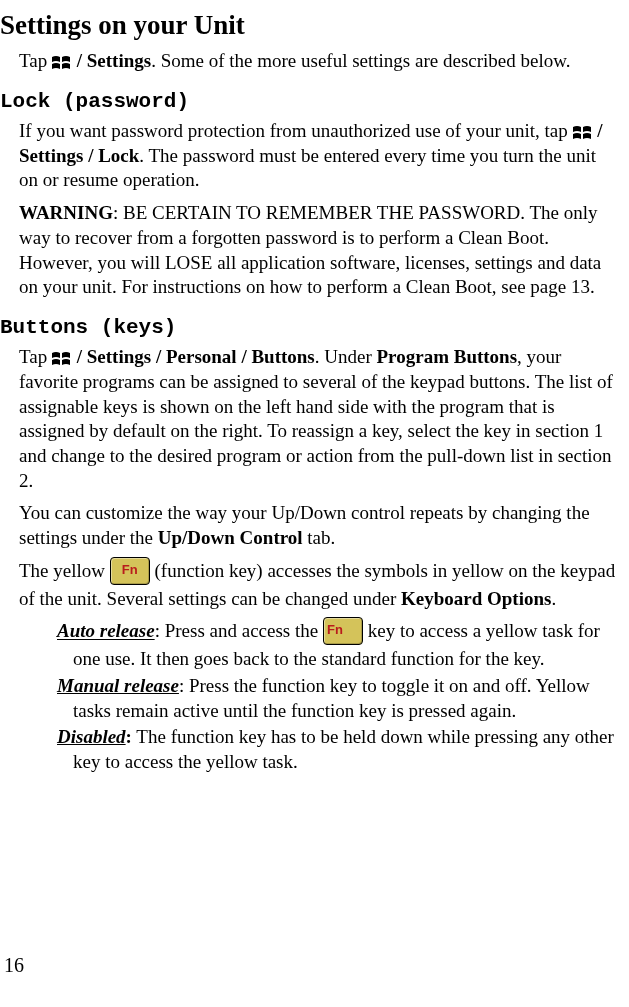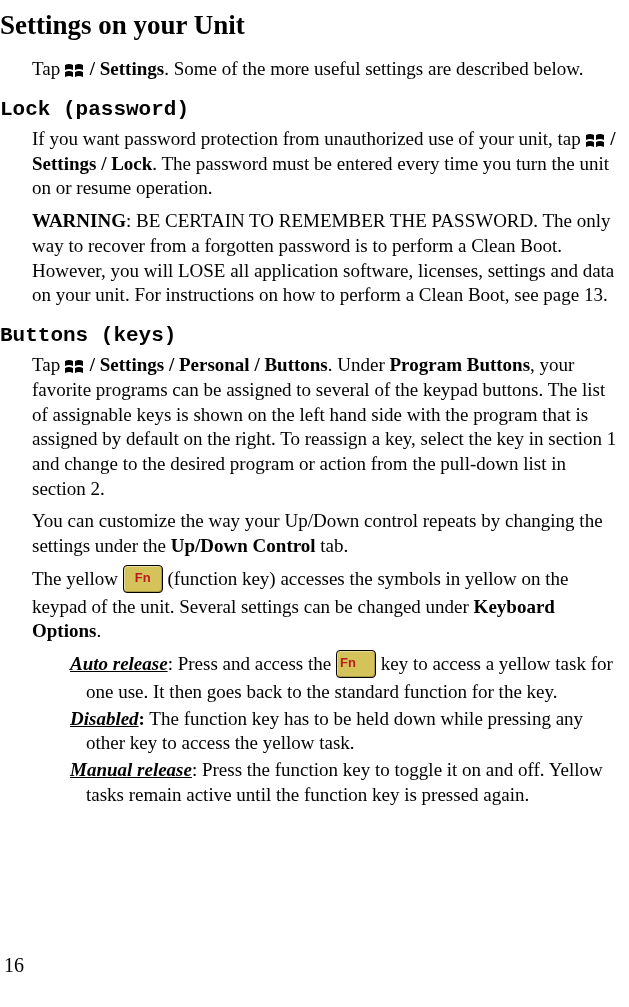--- a/index.html
+++ b/index.html
@@ -8,30 +8,30 @@
       line-height: 1.3;
       color: #000;
       margin: 0;
       padding: 8px 12px 8px 0;
       width: 629px;
       box-sizing: border-box;
     }
     h1 {
       font-size: 27px;
       font-weight: bold;
-      margin: 0 0 14px 0;
+      margin: 0 0 6px 0;
     }
     h2 {
       font-size: 21px;
       font-weight: bold;
       margin: 14px 0 2px 0;
       font-family: Liberation Mono, monospace;
     }
     .indent {
-      margin-left: 32px;
+      margin-left: 19px;
     }
     p {
       margin: 4px 0 8px 0;
     }
     .bold {
       font-weight: bold;
     }
     .bold-italic {
       font-weight: bold;
       font-style: italic;
@@ -137,23 +137,23 @@
   </p>
   <p>
     <span>The yellow </span><span class="icon-fn">Fn</span><span> (function key) accesses the symbols in yellow on the keypad of the unit. Several settings can be changed under </span><span class="bold">Keyboard Options</span><span>.</span>
   </p>
 
   <div class="option-list">
     <div class="option-item">
       <span class="bold-italic">Auto release</span><span>: Press and access the </span><span class="icon-fn">Fn</span><span> key to access a yellow task for one use. It then goes back to the standard function for the key.</span>
     </div>
     <div class="option-item">
-      <span class="bold-italic">Disabled</span><span class="bold">:</span><span> The function key has to be held down while pressing any other key to access the yellow task.</span>
+      <span class="bold-italic">Manual release</span><span>: Press the function key to toggle it on and off. Yellow tasks remain active until the function key is pressed again.</span>
     </div>
     <div class="option-item">
-      <span class="bold-italic">Manual release</span><span>: Press the function key to toggle it on and off. Yellow tasks remain active until the function key is pressed again.</span>
+      <span class="bold-italic">Disabled</span><span class="bold">:</span><span> The function key has to be held down while pressing any other key to access the yellow task.</span>
     </div>
   </div>
 </div>
 
 <div class="page-number">16</div>
 
 </div>
 
 </body></html>

